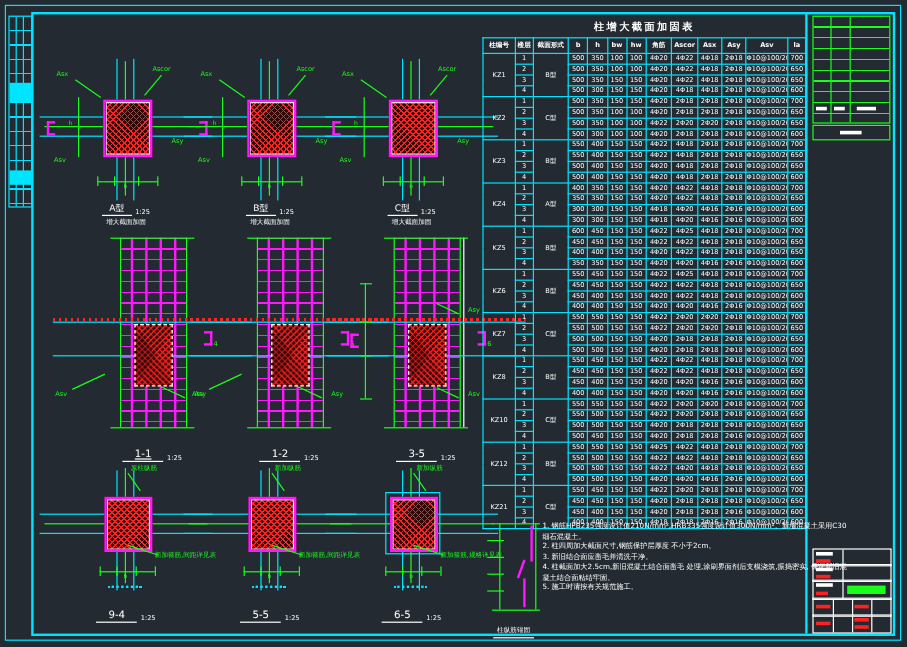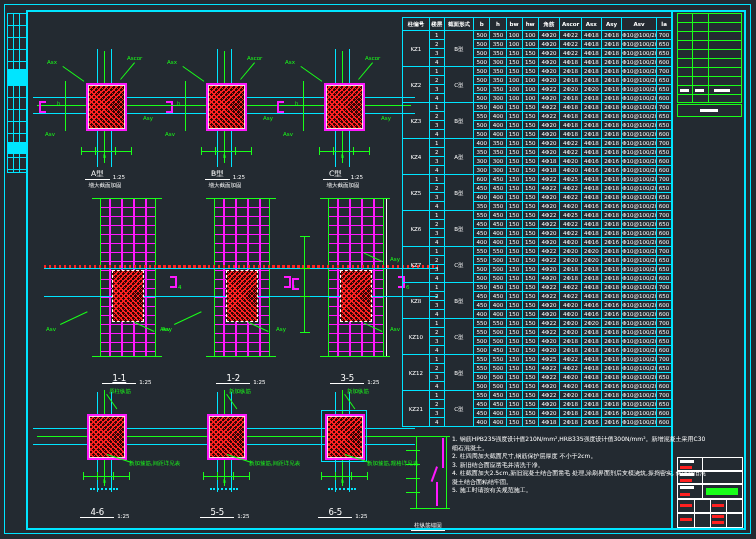--- a/index.html
+++ b/index.html
@@ -259,21 +259,21 @@
     <div class="lead" style="left:62px;top:-4px;width:18px;transform:rotate(55deg);"></div>
     <div class="lead" style="left:62px;top:56px;width:26px;transform:rotate(18deg);"></div>
     <div class="lblw" style="left:84px;top:62px;">新加箍筋,间距详见表</div>
     <div class="gh" style="top:78px;left:38px;width:46px;"></div>
     <div class="gv" style="left:38px;top:74px;height:8px;"></div>
     <div class="gv" style="left:52px;top:74px;height:8px;"></div>
     <div class="gv" style="left:68px;top:74px;height:8px;"></div>
     <div class="gv" style="left:84px;top:74px;height:8px;"></div>
     <div class="dimlbl" style="left:58px;top:81px;">b</div>
     <div class="cap" style="top:102px;">
-      <span class="cap-name" style="font-size:8.5px;padding:0 10px 1px 10px;">4-6</span><span class="cap-scale">1:25</span>
+      <span class="cap-name" style="font-size:8.5px;padding:0 10px 1px 10px;">9-4</span><span class="cap-scale">1:25</span>
     </div>
   </div>
 
   <div class="fig" style="left:165px;top:398px;width:120px;height:125px;">
     <div class="gv" style="left:59px;top:-8px;height:96px;"></div>
     <div class="gh" style="top:38px;left:-8px;width:136px;"></div>
     <div class="ch" style="top:30px;left:-12px;width:144px;"></div>
     <div class="ch" style="top:46px;left:-12px;width:144px;"></div>
     <div class="cv" style="left:52px;top:-6px;height:100px;"></div>
     <div class="cv" style="left:66px;top:-6px;height:100px;"></div>
@@ -313,20 +313,21 @@
     <div class="gv" style="left:52px;top:74px;height:8px;"></div>
     <div class="gv" style="left:68px;top:74px;height:8px;"></div>
     <div class="gv" style="left:84px;top:74px;height:8px;"></div>
     <div class="dimlbl" style="left:58px;top:81px;">b</div>
     <div class="cap" style="top:102px;">
       <span class="cap-name" style="font-size:8.5px;padding:0 10px 1px 10px;">6-5</span><span class="cap-scale">1:25</span>
     </div>
   </div>
 
   <div class="tablewrap">
+    <div class="tbl-title">柱增大截面加固表</div>
     <table class="reinf">
       <colgroup>
         <col style="width:10%">
           <col style="width:5.5%">
           <col style="width:11%">
         <col style="width:6%">
           <col style="width:6%">
           <col style="width:6%">
           <col style="width:6%">
         <col style="width:8%">

